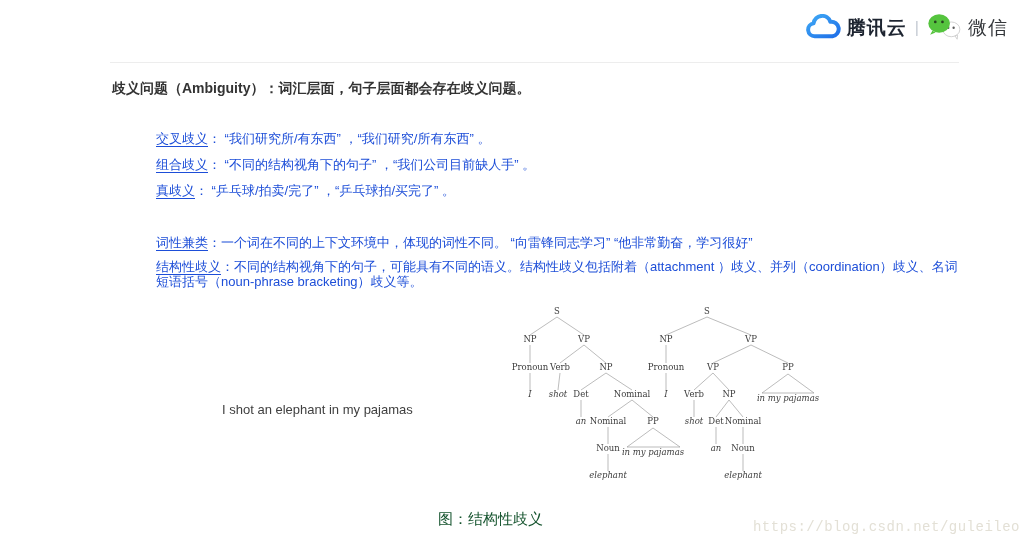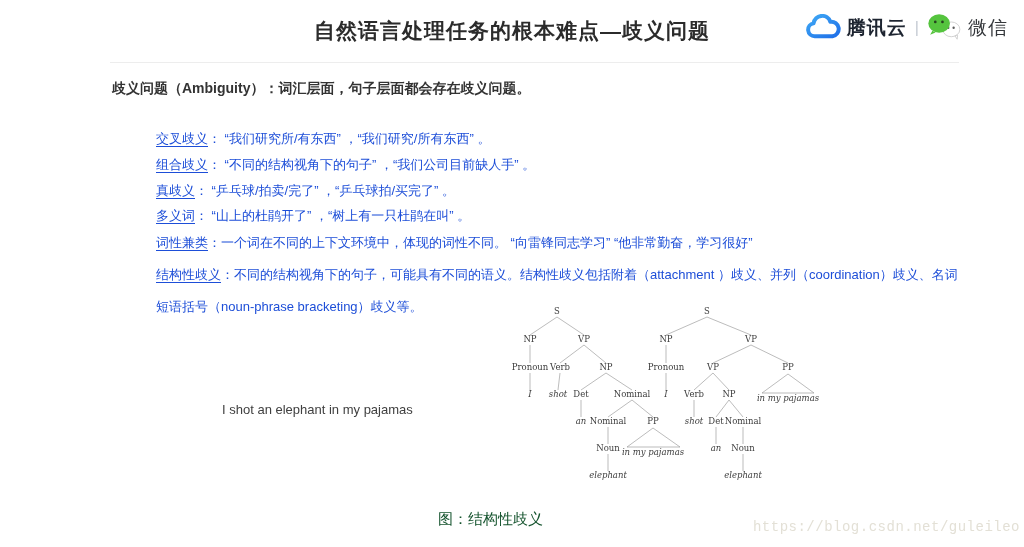--- a/index.html
+++ b/index.html
@@ -8,35 +8,34 @@
   .title{position:absolute;left:0;top:17px;width:1024px;text-align:center;
          font-size:21px;font-weight:bold;color:#2b2b2b;letter-spacing:1px;}
   .brand{position:absolute;top:13px;right:16px;display:flex;align-items:center;gap:5px;}
   .brand .t-label{font-size:19px;font-weight:bold;color:#1d2430;letter-spacing:1px;}
   .brand .sep{font-size:16px;color:#c3c9d2;margin:0 3px;}
   .brand .w-label{font-size:19px;color:#34373b;letter-spacing:1px;}
   .divider{position:absolute;left:110px;top:62px;width:849px;height:1px;background:#ededed;}
   .intro{position:absolute;left:112px;top:80px;font-size:14px;font-weight:bold;color:#333;}
   .item{position:absolute;left:156px;font-size:13px;color:#1d4ed8;white-space:nowrap;}
   .item .term{text-decoration:underline;text-underline-offset:3px;}
-  .item.para{white-space:normal;width:806px;line-height:32px;}
+  .item.para{white-space:normal;width:806px;line-height:15px;}
   .sentence{position:absolute;left:222px;top:402px;font-size:13px;color:#404040;}
   .trees{position:absolute;left:480px;top:301px;}
   .trees line,.trees polygon{stroke:#8f8f8f;stroke-width:0.6;fill:none;}
   .trees text{font-family:"DejaVu Serif",serif;font-size:8.5px;fill:#3c3c3c;text-anchor:middle;}
   .caption{position:absolute;left:438px;top:510px;font-size:15px;color:#14532d;}
   .watermark{position:absolute;right:4px;top:519px;font-family:Liberation Mono, monospace;
              font-size:14px;color:#e3e0d6;letter-spacing:0.5px;}
 </style>
 </head>
 <body>
 
 <div class="slide">
 
-  <div class="title">自然语言处理任务的根本难点—歧义问题</div>
 
   <div class="brand">
     <svg width="38" height="28" viewBox="0 0 44 32">
       <defs>
         <linearGradient id="cg" x1="0" y1="0" x2="1" y2="1">
           <stop offset="0" stop-color="#3FA9F5"></stop>
           <stop offset="1" stop-color="#1F6FE8"></stop>
         </linearGradient>
       </defs>
       <path d="M33 25.5 H12.5 a7.5 7.5 0 0 1 -1.4 -14.9 A10 10 0 0 1 30.5 8.8 A8.4 8.4 0 0 1 33 25.5 Z" fill="#ffffff" stroke="url(#cg)" stroke-width="4.6" stroke-linejoin="round"></path>
@@ -61,23 +60,20 @@
   <div class="intro">歧义问题（Ambiguity）：词汇层面，句子层面都会存在歧义问题。</div>
 
   <div class="item" style="top:130px">
     <span class="term">交叉歧义</span><span>： “我们研究所/有东西” ，“我们研究/所有东西” 。</span>
   </div>
   <div class="item" style="top:156px">
     <span class="term">组合歧义</span><span>： “不同的结构视角下的句子” ，“我们公司目前缺人手” 。</span>
   </div>
   <div class="item" style="top:182px">
     <span class="term">真歧义</span><span>： “乒乓球/拍卖/完了” ，“乒乓球拍/买完了” 。</span>
-  </div>
-  <div class="item" style="top:207px">
-    <span class="term">多义词</span><span>： “山上的杜鹃开了” ，“树上有一只杜鹃在叫” 。</span>
   </div>
   <div class="item" style="top:234px">
     <span class="term">词性兼类</span><span>：一个词在不同的上下文环境中，体现的词性不同。 “向雷锋同志学习”  “他非常勤奋，学习很好”</span>
   </div>
   <div class="item para" style="top:259px">
     <span class="term">结构性歧义</span><span>：不同的结构视角下的句子，可能具有不同的语义。结构性歧义包括附着（attachment ）歧义、并列（coordination）歧义、名词短语括号（noun-phrase bracketing）歧义等。</span>
   </div>
 
   <div class="sentence">I shot an elephant in my pajamas</div>
 

